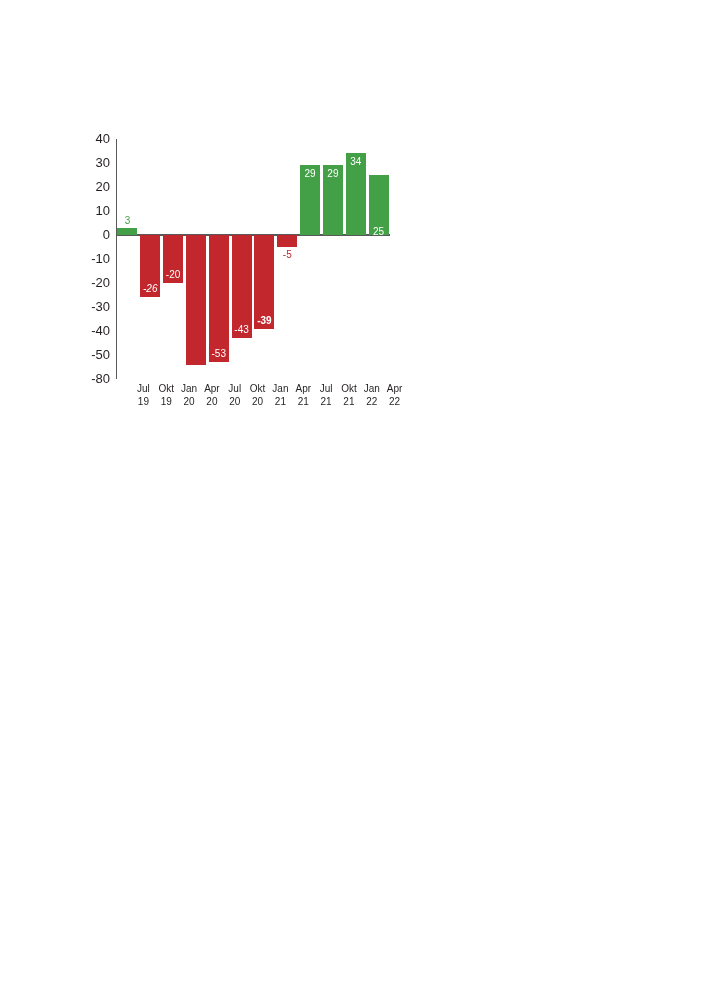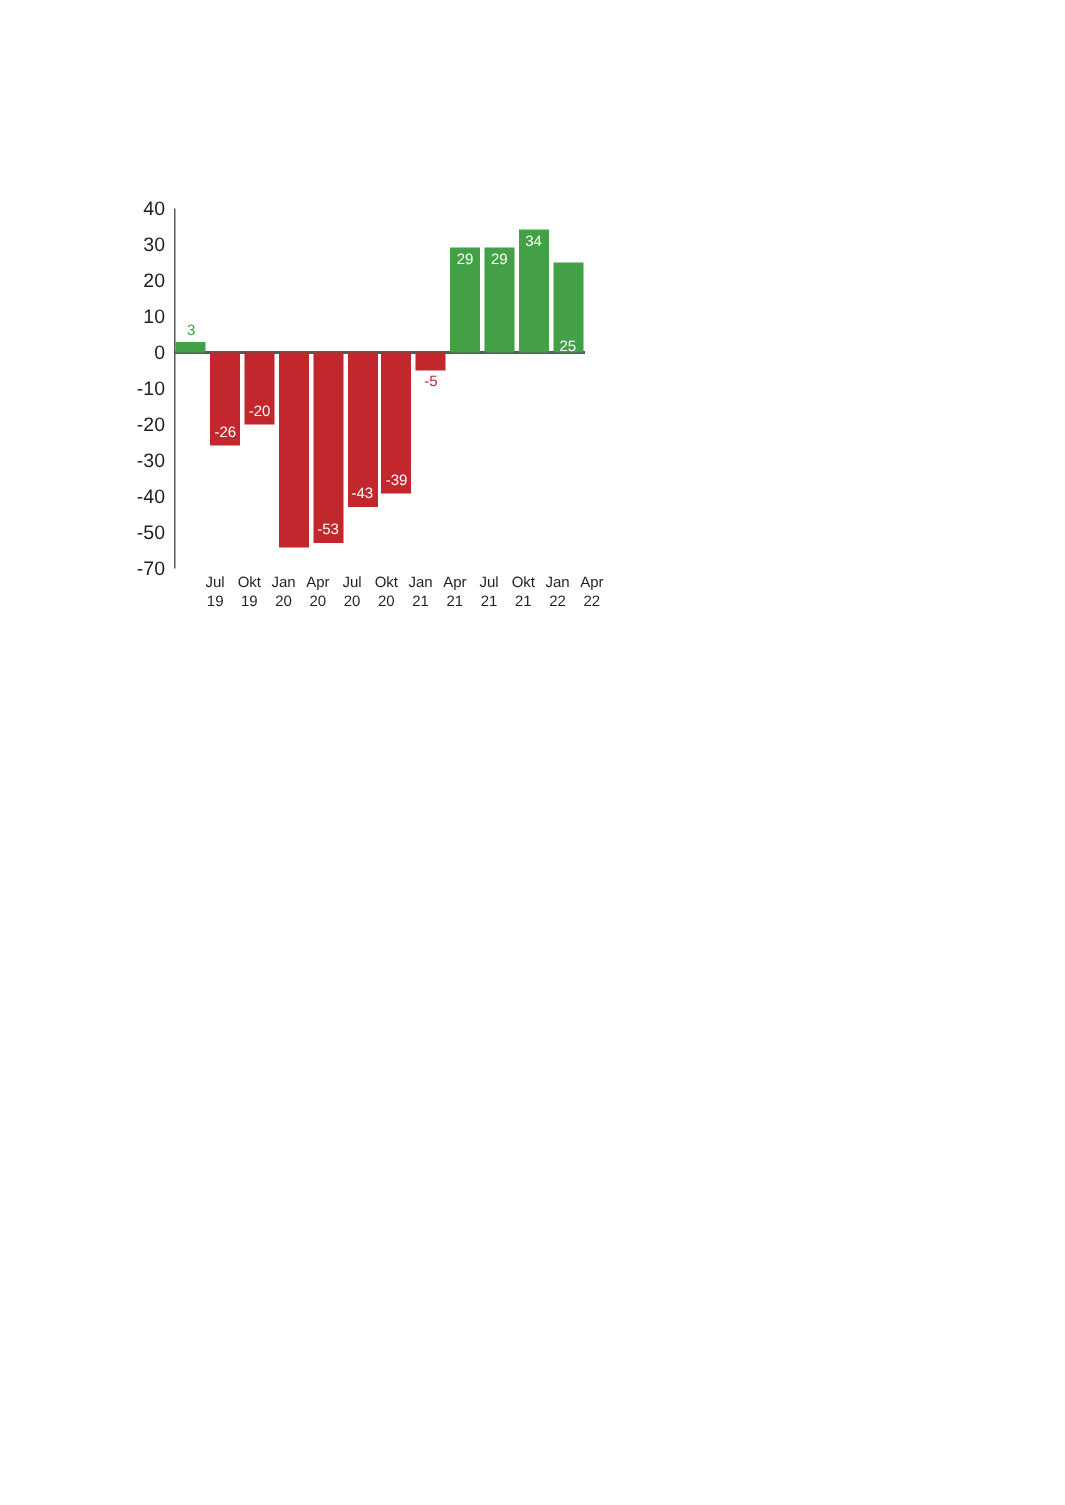--- a/index.html
+++ b/index.html
@@ -163,41 +163,41 @@
       <div class="y-tick-label" style="top: -5px;">40</div>
       <div class="y-tick-label" style="top: 19px;">30</div>
       <div class="y-tick-label" style="top: 43px;">20</div>
       <div class="y-tick-label" style="top: 67px;">10</div>
       <div class="y-tick-label" style="top: 91px;">0</div>
       <div class="y-tick-label" style="top: 115px;">-10</div>
       <div class="y-tick-label" style="top: 139px;">-20</div>
       <div class="y-tick-label" style="top: 163px;">-30</div>
       <div class="y-tick-label" style="top: 187px;">-40</div>
       <div class="y-tick-label" style="top: 211px;">-50</div>
-      <div class="y-tick-label" style="top: 235px;">-70</div>
+      <div class="y-tick-label" style="top: 235px;">-80</div>
     </div>
 
   <div class="plot-area">
     <div class="y-axis-line"></div>
     <div class="gridline-zero" style="top: 95.25px;"></div>
     <div class="bars">
         <div class="bar pos" style="left: 1.41667px; top: 88.8px; height: 7.2px;"></div>
         <div class="bar-label outpos" style="left: -5.58333px; top: 75.8px;">3</div>
         <div class="bar neg" style="left: 24.25px; top: 96px; height: 62.4px;"></div>
-        <div class="bar-label inside" style="left: 17.25px; top: 144.4px;">-26</div>
+        <div class="bar-label inside" style="left: 17.25px; top: 144.4px; font-style: italic;">-26</div>
         <div class="bar neg" style="left: 47.0833px; top: 96px; height: 48px;"></div>
         <div class="bar-label inside" style="left: 40.0833px; top: 130px;">-20</div>
         <div class="bar neg" style="left: 69.9167px; top: 96px; height: 129.6px;"></div>
         <div class="bar-label inside" style="left: 62.9167px; top: 228px;">-54</div>
         <div class="bar neg" style="left: 92.75px; top: 96px; height: 127.2px;"></div>
         <div class="bar-label inside" style="left: 85.75px; top: 209.2px;">-53</div>
         <div class="bar neg" style="left: 115.583px; top: 96px; height: 103.2px;"></div>
         <div class="bar-label inside" style="left: 108.583px; top: 185.2px;">-43</div>
         <div class="bar neg" style="left: 138.417px; top: 96px; height: 93.6px;"></div>
-        <div class="bar-label inside" style="left: 131.417px; top: 175.6px;">-39</div>
+        <div class="bar-label inside" style="left: 131.417px; top: 175.6px; font-weight: bold;">-39</div>
         <div class="bar neg" style="left: 161.25px; top: 96px; height: 12px;"></div>
         <div class="bar-label outneg" style="left: 154.25px; top: 110px;">-5</div>
         <div class="bar pos" style="left: 184.083px; top: 26.4px; height: 69.6px;"></div>
         <div class="bar-label inside" style="left: 177.083px; top: 29.4px;">29</div>
         <div class="bar pos" style="left: 206.917px; top: 26.4px; height: 69.6px;"></div>
         <div class="bar-label inside" style="left: 199.917px; top: 29.4px;">29</div>
         <div class="bar pos" style="left: 229.75px; top: 14.4px; height: 81.6px;"></div>
         <div class="bar-label inside" style="left: 222.75px; top: 17.4px;">34</div>
         <div class="bar pos" style="left: 252.583px; top: 36px; height: 60px;"></div>
         <div class="bar-label inside" style="left: 245.583px; top: 39px; margin-top: 48px;">25</div>

